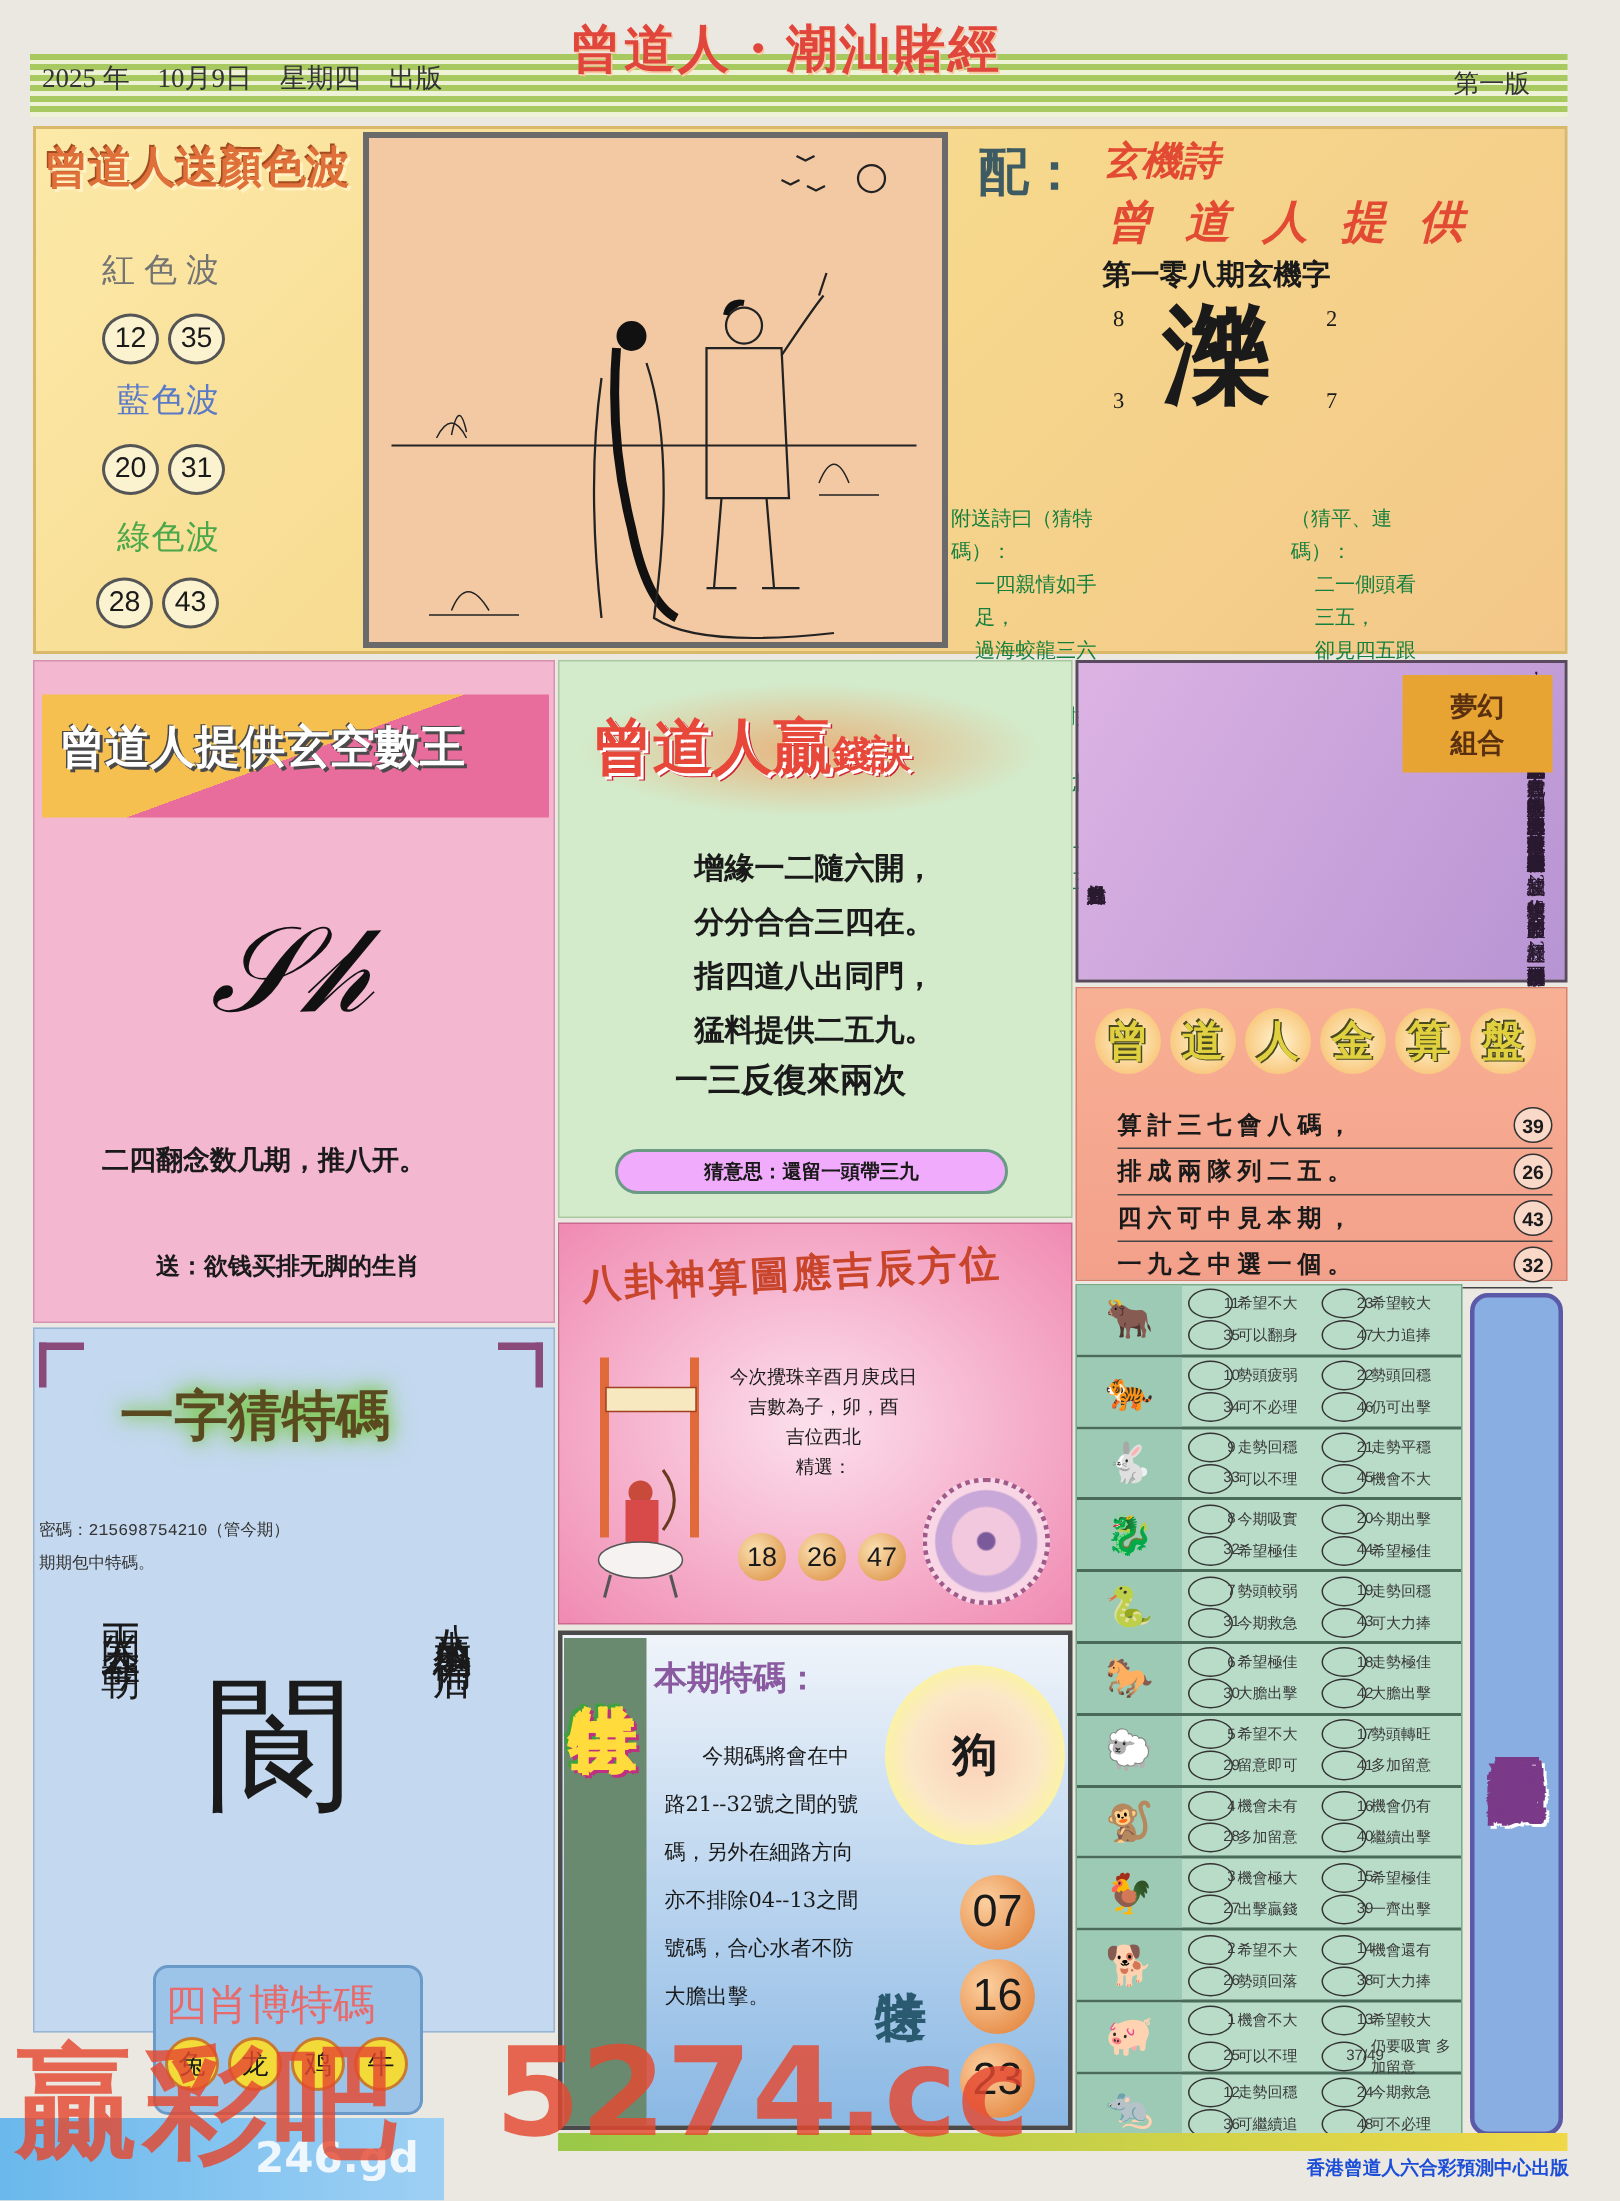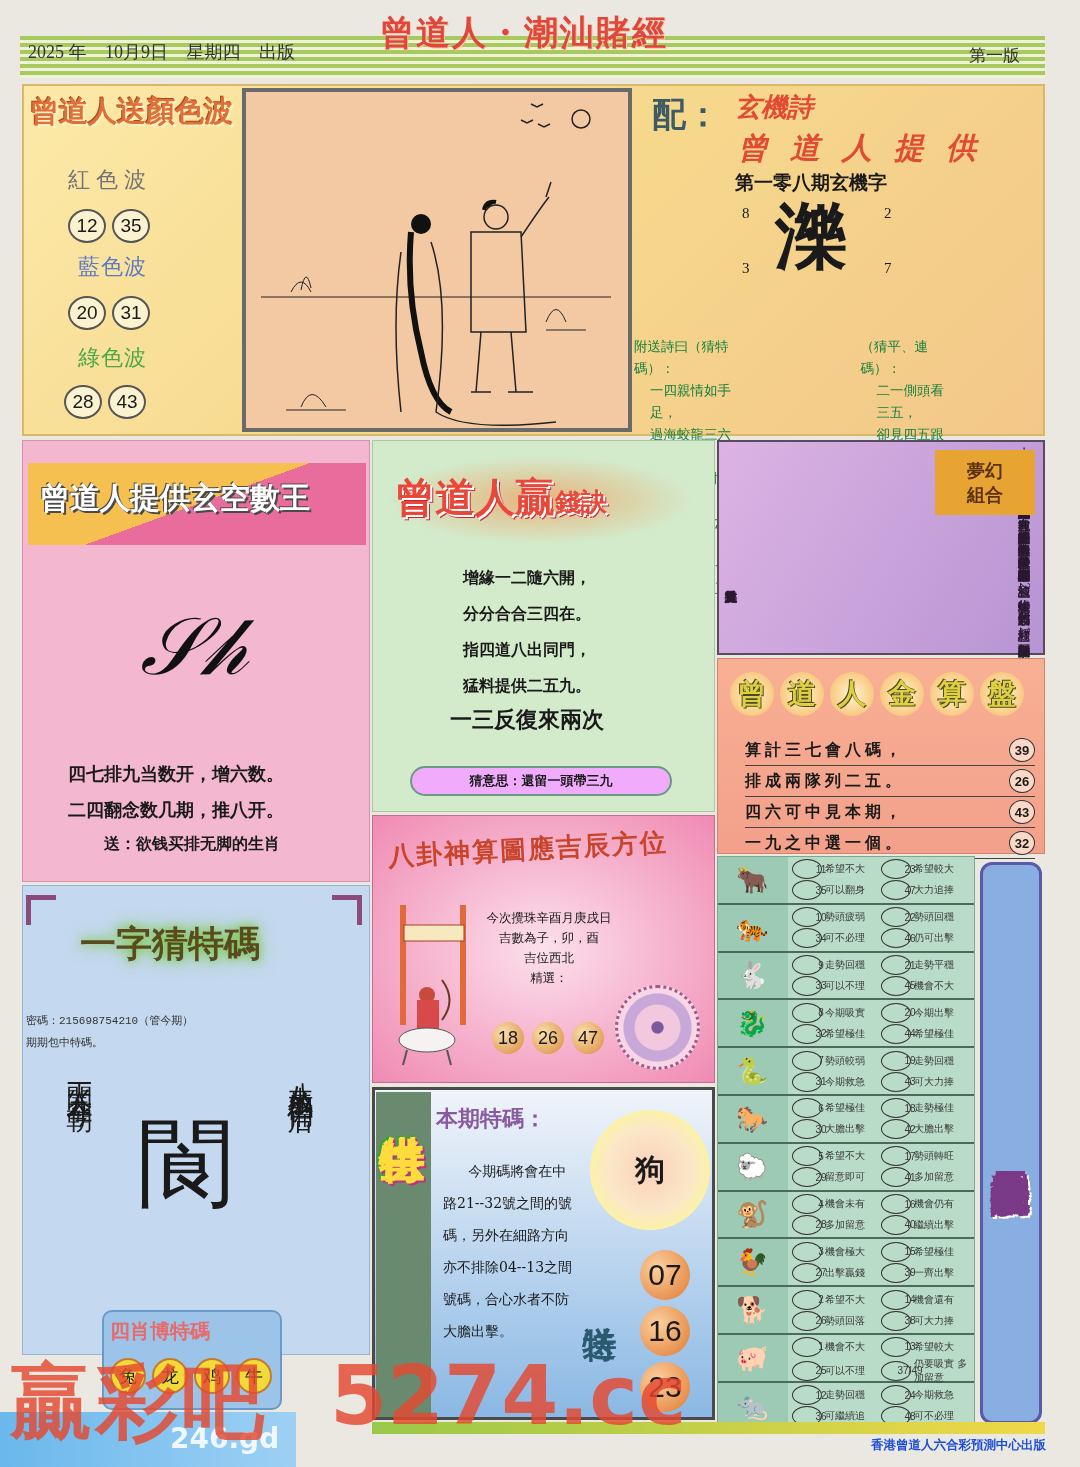--- a/index.html
+++ b/index.html
@@ -32,21 +32,21 @@
   .kingbanner { left: 28px; top: 463px; width: 338px; height: 82px; background: linear-gradient(160deg, #f5c050 0%, #f5c050 50%, #e86c9c 50%, #e86c9c 100%); }
   .kingbanner-text { left: 40px; top: 478px; font-family: "DejaVu Sans", sans-serif; font-size: 30px; font-weight: bold; color: #fff; text-shadow: 2px 2px 0 #4a4a4a, -1px -1px 0 #4a4a4a; }
   .hand-glyph { left: 140px; top: 600px; font-size: 80px; font-family: "DejaVu Serif", serif; font-style: italic; color: #111; }
   .pink-lines { left: 68px; top: 756px; font-size: 18px; font-weight: bold; line-height: 36px; }
   .pink-gift { left: 104px; top: 834px; font-size: 16px; font-weight: bold; }
   
   .green-panel { left: 372px; top: 440px; width: 343px; height: 372px; background: #d3ebcb; border: 1px solid #a9c8a0; }
   .win-title { left: 395px; top: 470px; font-family: "DejaVu Sans", sans-serif; font-size: 40px; font-weight: bold; color: #e8483a; text-shadow: 2px 2px 0 #fff, 3px 3px 0 #c23; }
   .win-title small { font-size: 26px; }
   .burst { left: 385px; top: 455px; width: 310px; height: 90px; background: radial-gradient(ellipse at center, rgba(245,140,70,0.6) 0%, rgba(245,140,70,0) 70%); }
-  .win-lines { left: 463px; top: 560px; font-size: 16px; font-weight: bold; line-height: 36px; }
+  .win-lines { left: 463px; top: 560px; font-size: 20px; font-weight: bold; line-height: 36px; }
   .win-extra { left: 450px; top: 705px; font-size: 22px; font-weight: bold; }
   .pill { left: 410px; top: 766px; width: 262px; height: 30px; border: 2px solid #6a9a84; border-radius: 15px; background: #f0abfc; display: flex; align-items: center; justify-content: center; font-size: 13px; font-weight: bold; }
   
   .purple-panel { left: 717px; top: 440px; width: 328px; height: 215px; background: linear-gradient(120deg, #dcb3e3, #b794d3); border: 2px solid #5a4a60; }
   .dream-badge { left: 935px; top: 450px; width: 100px; height: 65px; background: #e8a432; display: flex; flex-direction: column; align-items: center; justify-content: center; font-family: "DejaVu Sans", sans-serif; font-size: 18px; font-weight: bold; color: #5a3010; }
   .vtext { writing-mode: vertical-rl; font-size: 12.5px; line-height: 18px; color: #2a1a30; }
   .vtext-main { left: 733px; top: 446px; height: 205px; width: 300px; }
   
   .abacus-panel { left: 717px; top: 658px; width: 328px; height: 196px; background: linear-gradient(180deg, #f8b094, #f3a08a); border: 1px solid #d9806a; }
   .abacus-title { left: 730px; top: 672px; display: flex; gap: 6px; }
@@ -66,21 +66,21 @@
   .blue-panel { left: 22px; top: 885px; width: 348px; height: 470px; background: #c4d8ef; border: 1px solid #98b4d4; }
   .corner-l { left: 26px; top: 895px; width: 30px; height: 30px; border-top: 5px solid #8a4a7a; border-left: 5px solid #8a4a7a; }
   .corner-r { left: 332px; top: 895px; width: 30px; height: 30px; border-top: 5px solid #8a4a7a; border-right: 5px solid #8a4a7a; }
   .guess-title { left: 80px; top: 920px; font-family: "DejaVu Sans", sans-serif; font-size: 36px; font-weight: bold; color: #5a4a20; text-shadow: 0 0 10px #7cc84a, 0 0 18px #7cc84a; }
   .guess-small { left: 26px; top: 1010px; font-size: 11px; line-height: 22px; color: #333; font-family: "Liberation Mono", monospace; }
   .guess-big { left: 138px; top: 1100px; font-size: 96px; font-family: "DejaVu Serif", serif; }
   .vpoem { writing-mode: vertical-rl; font-size: 26px; line-height: 30px; letter-spacing: 4px; }
   .vpoem-l { left: 65px; top: 1062px; }
   .vpoem-r { left: 286px; top: 1062px; }
   .four-box { left: 102px; top: 1310px; width: 180px; height: 100px; background: #9cc4e8; border: 2px solid #6a9ac8; border-radius: 10px; }
-  .four-title { left: 110px; top: 1318px; font-family: "DejaVu Sans", sans-serif; font-size: 20px; font-weight: bold; color: #e86a6a; }
+  .four-title { left: 110px; top: 1318px; font-family: "DejaVu Sans", sans-serif; font-size: 28px; font-weight: normal; color: #e86a6a; }
   .four-balls { left: 110px; top: 1358px; display: flex; gap: 6px; }
   .four-balls span { width: 36px; height: 36px; border-radius: 50%; background: #f2da38; border: 2px solid #c87a30; display: flex; align-items: center; justify-content: center; font-size: 18px; }
   
   .zs-panel { left: 372px; top: 1087px; width: 343px; height: 333px; background: linear-gradient(180deg, #f0f4fa, #8ab8e4); border: 3px solid #4a4a4a; }
   .zs-side { left: 376px; top: 1092px; width: 55px; height: 325px; background: #6a8a70; }
   .zs-sidechars { left: 378px; top: 1100px; writing-mode: vertical-rl; font-family: "DejaVu Sans", sans-serif; font-size: 46px; font-weight: bold; line-height: 50px; color: #ffdc3c; text-shadow: 2px 2px 0 #c03080, -2px -2px 0 #40a040; }
   .zs-title { left: 436px; top: 1104px; font-family: "DejaVu Sans", sans-serif; font-size: 22px; font-weight: bold; color: #8a5aa0; }
   .zs-body { left: 443px; top: 1155px; width: 132px; font-size: 14px; line-height: 32px; text-indent: 1.8em; }
   .flower { left: 590px; top: 1110px; width: 120px; height: 120px; border-radius: 50%; background: radial-gradient(circle, #fbd0b8 0%, #fbe7c8 50%, #fbf4a0 75%, rgba(0,0,0,0) 76%); display: flex; align-items: center; justify-content: center; font-size: 30px; font-weight: bold; }
   .zs-send { left: 580px; top: 1300px; writing-mode: vertical-rl; font-family: "DejaVu Sans", sans-serif; font-size: 34px; font-weight: bold; color: #2a5a70; line-height: 40px; }
@@ -187,21 +187,20 @@
     <span>配：二一合拼八同開</span>
   </div>
   <div>猜：中獎不看五七來</div>
 </div>
 
 <div class="abs pink-panel"></div>
 <div class="abs kingbanner"></div>
 <div class="abs kingbanner-text">曾道人提供玄空數王</div>
 <div class="abs hand-glyph">𝒮𝒽</div>
 <div class="abs pink-lines">
-  <div>四七排九当数开，增六数。</div>
   <div>二四翻念数几期，推八开。</div>
 </div>
 <div class="abs pink-gift">送：欲钱买排无脚的生肖</div>
 
 <div class="abs green-panel"></div>
 <div class="abs burst"></div>
 <div class="abs win-title">
   <span>曾道人贏</span><small>錢訣</small>
 </div>
 <div class="abs win-lines">

